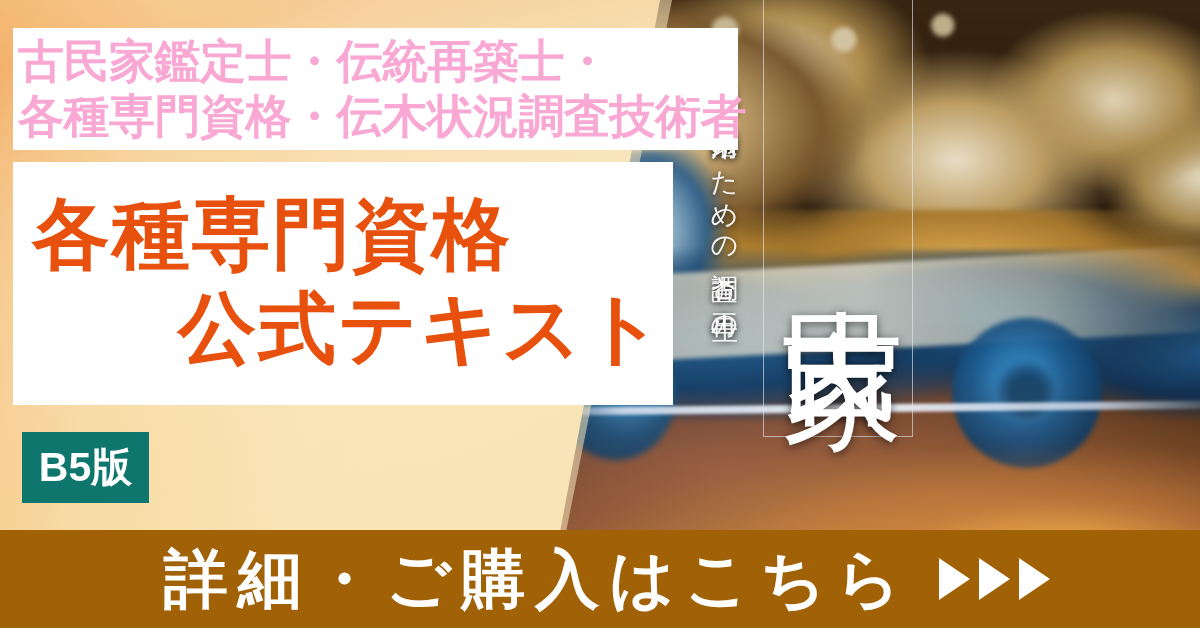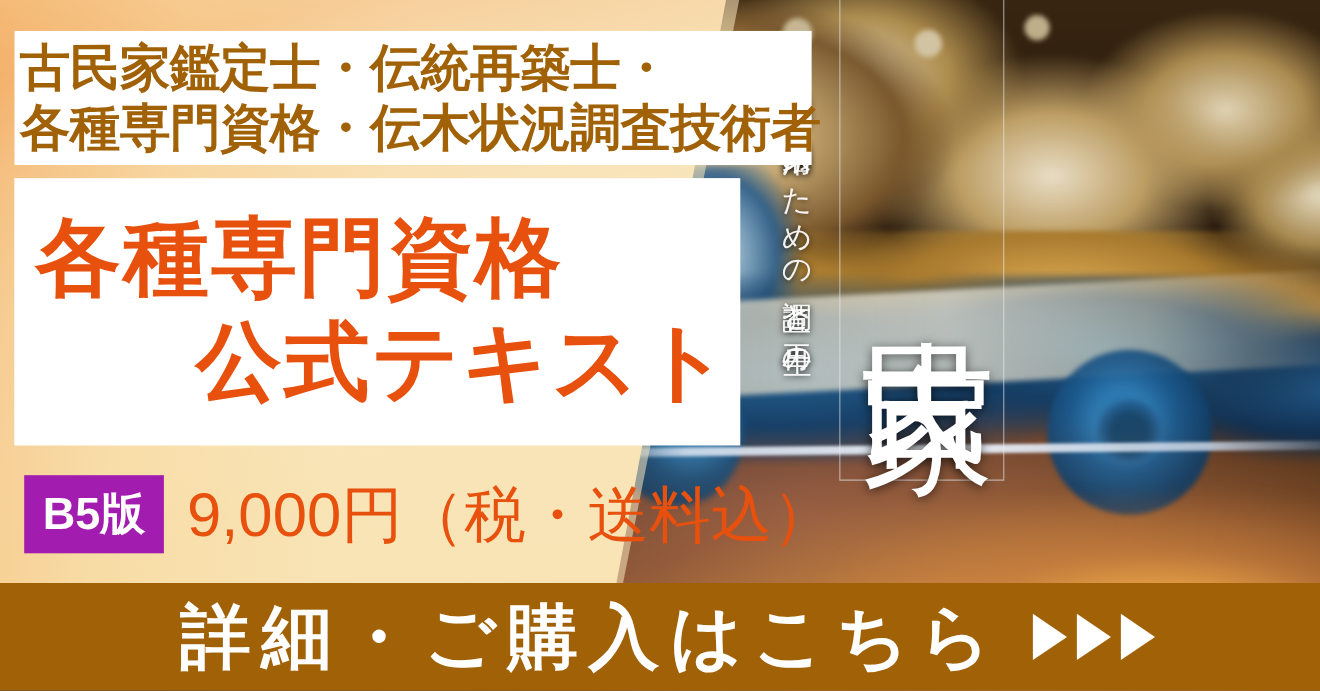--- a/index.html
+++ b/index.html
@@ -169,21 +169,21 @@
     background:#ffffff;
     clip-path:polygon(0 0, 70px 0, 0 243px, 0 0);
   }
 
   
   .heading-top{
     position:absolute;left:18px;top:32px;width:716px;height:114px;
     display:flex;flex-direction:column;justify-content:center;
   }
   .heading-top .ln{
-    color:#a16207;
+    color:#f9a8d4;
     font-family:"Liberation Sans","DejaVu Sans",sans-serif;
     font-weight:700;
     font-size:46px;line-height:55px;letter-spacing:-0.5px;
     white-space:nowrap;
   }
 
   .heading-main{
     position:absolute;left:18px;top:168px;width:660px;height:232px;
   }
   .heading-main .big{
@@ -196,21 +196,21 @@
   .big-1{position:absolute;left:14px;top:18px;}
   .big-2{position:absolute;left:160px;top:112px;}
 
   
   .price-row{
     position:absolute;left:0;top:405px;width:700px;height:126px;
     display:flex;align-items:center;
   }
   .badge{
     position:absolute;left:22px;top:27px;width:127px;height:71px;
-    background:#a21caf;
+    background:#0f766e;
     display:flex;align-items:center;justify-content:center;
   }
   .badge span{
     color:#ffffff;font-weight:700;font-size:41px;line-height:41px;
     font-family:"Liberation Sans","DejaVu Sans",sans-serif;
     letter-spacing:0px;white-space:nowrap;
   }
   .price-text{
     position:absolute;left:170px;top:32px;
     color:#e8500d;
@@ -283,21 +283,20 @@
   <div class="panel-main-cut"></div>
   <div class="heading-main">
     <div class="big big-2">公式テキスト</div>
     <div class="big big-1">各種専門資格</div>
   </div>
 
   <div class="price-row">
     <div class="badge">
       <span>B5版</span>
     </div>
-    <div class="price-text">9,000円（税・送料込）</div>
   </div>
 
   <div class="cta">
     <div class="cta-inner">
       <span class="cta-text">詳細・ご購入はこちら</span>
       <span class="arrows">
         <span class="arrow"></span>
         <span class="arrow"></span>
         <span class="arrow"></span>
       </span>

